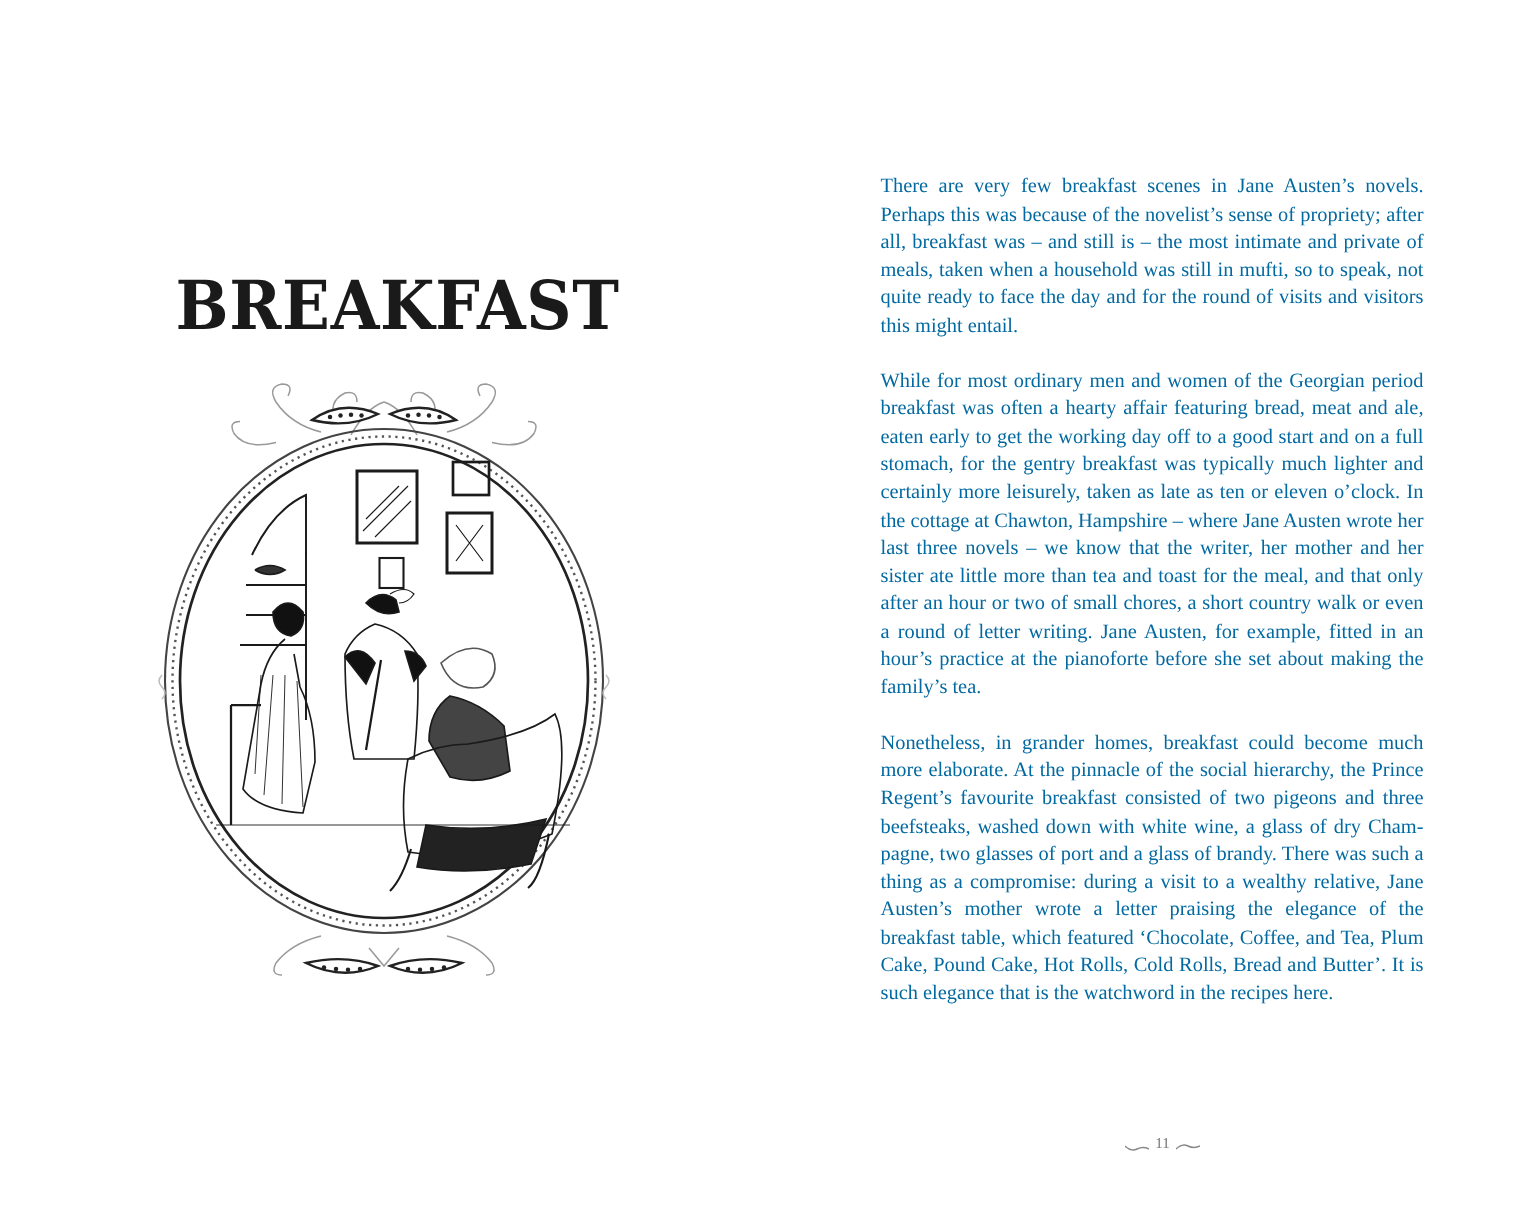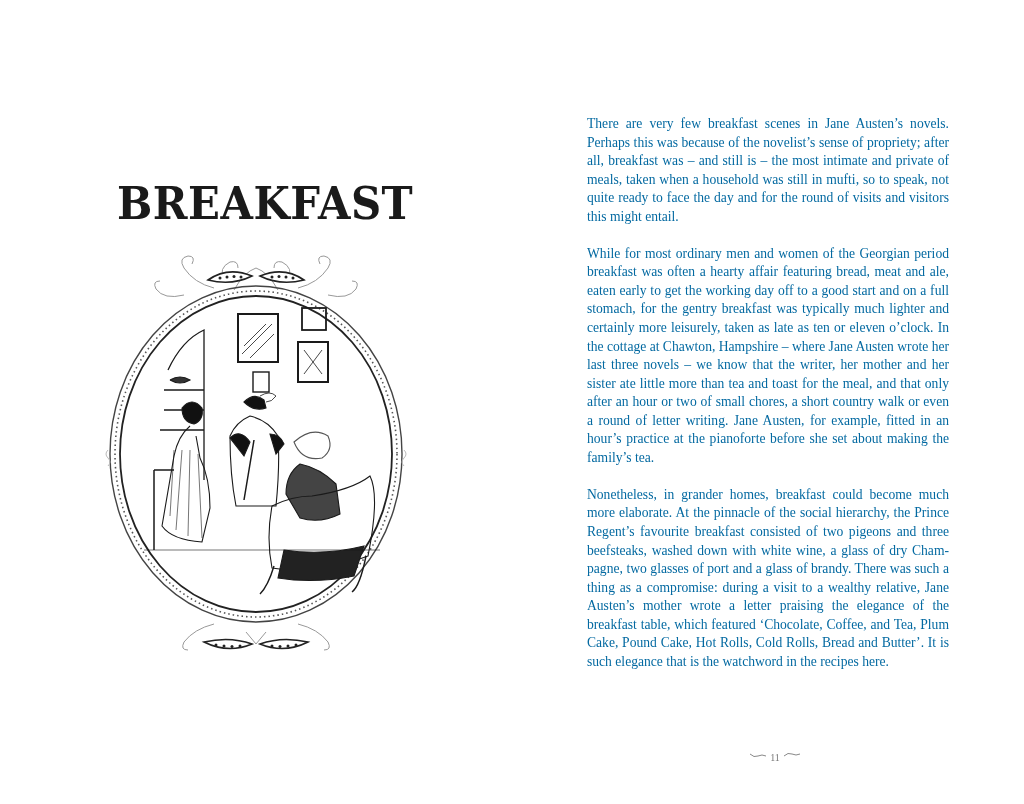--- a/index.html
+++ b/index.html
@@ -22,21 +22,21 @@
 
   .body-text {
     position: absolute; left: 587px; top: 115px; width: 362px;
     font-size: 13.6px; line-height: 18.55px; color: #0369a1;
     text-align: justify; hyphens: manual;
   }
   .body-text p { margin: 0 0 18.55px 0; }
 
   .folio {
     position: absolute; left: 745px; top: 752px; width: 60px; height: 16px;
-    display: flex; align-items: flex-start; justify-content: center; gap: 4px;
+    display: flex; align-items: flex-end; justify-content: center; gap: 4px;
     font-size: 10px; color: #777; 
   }
   .folio svg { display: block; }
 </style>
 </head>
 <body>
 
 <div class="page-left">
   <h1 class="chapter-title">BREAKFAST</h1>
 

